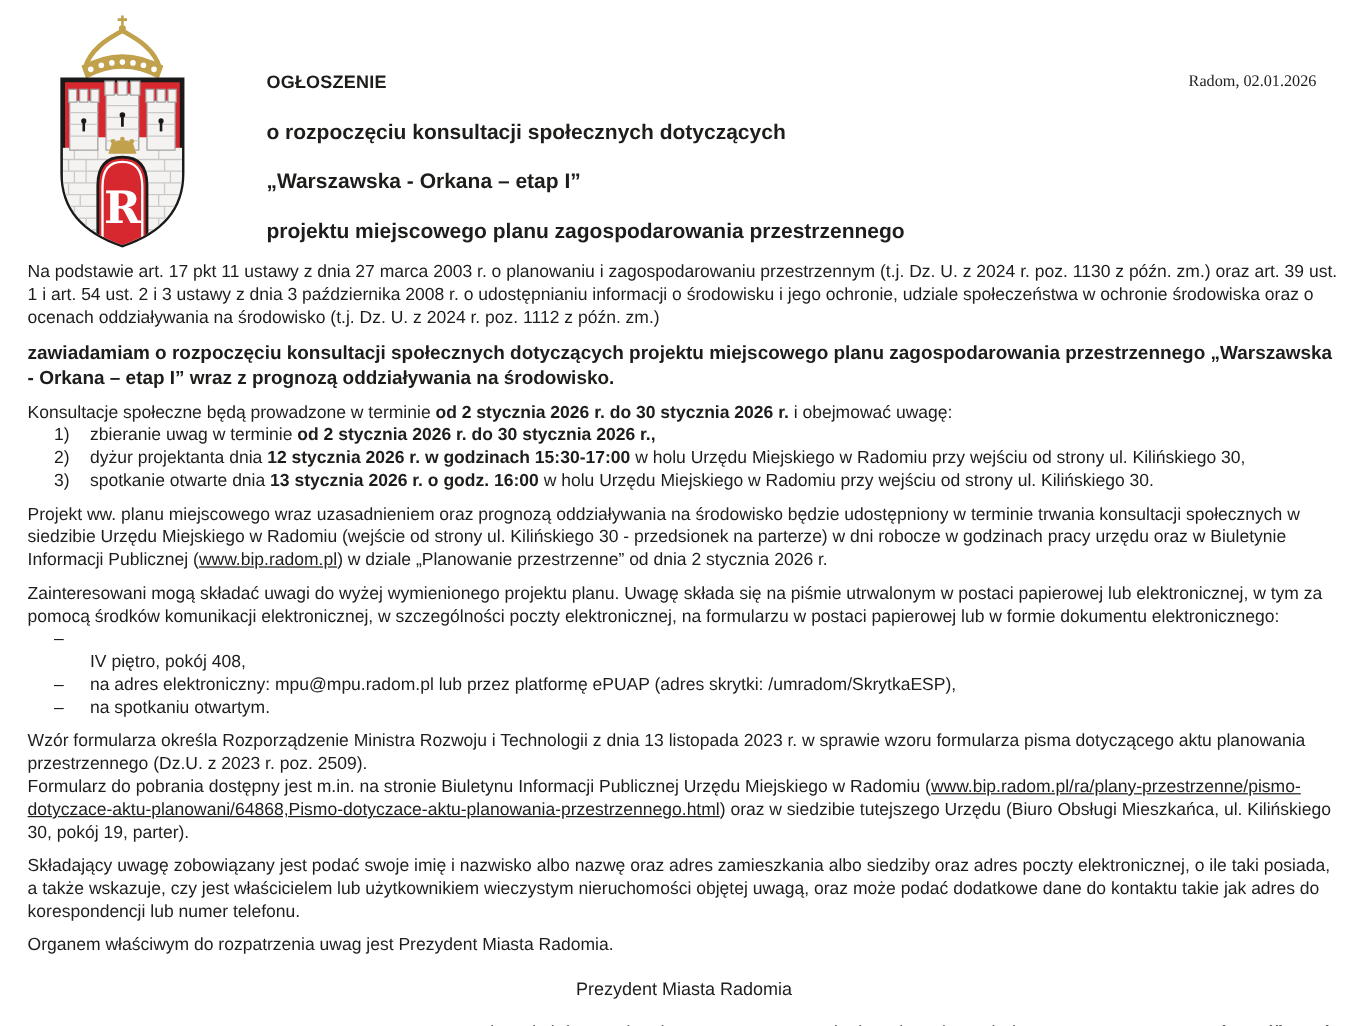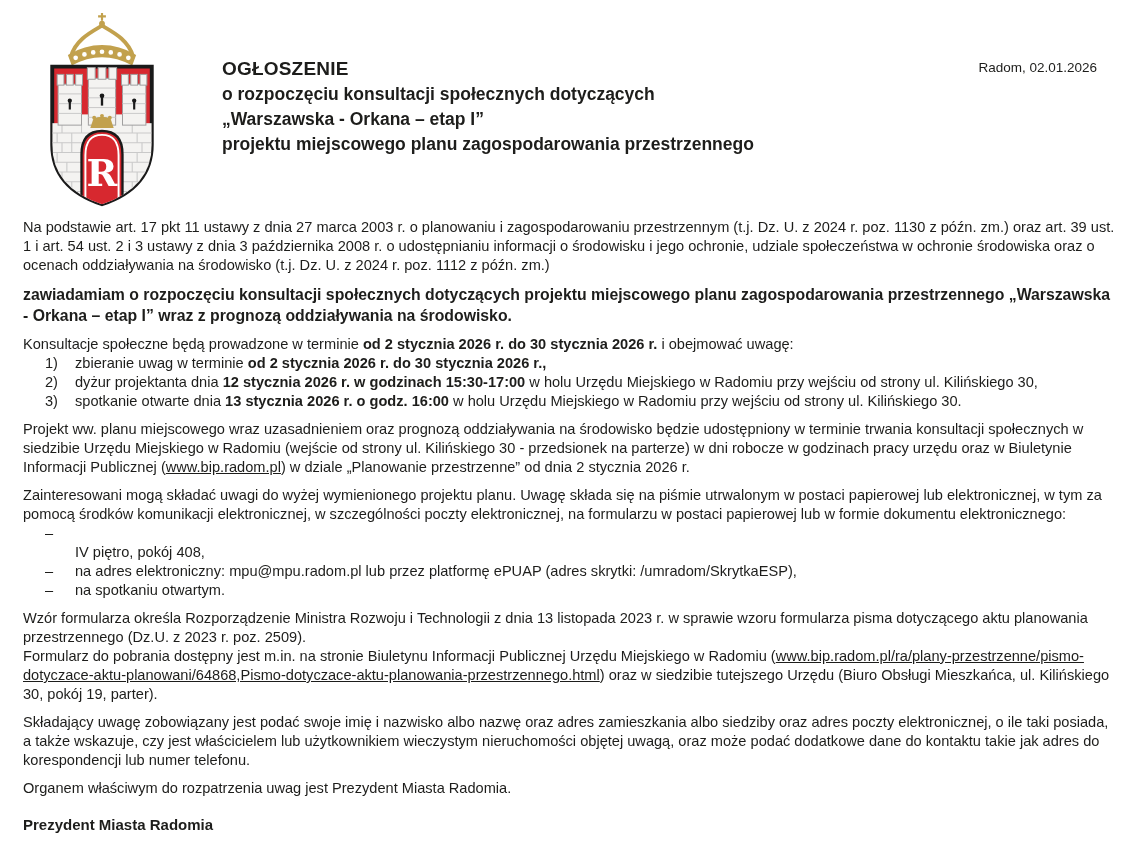--- a/index.html
+++ b/index.html
@@ -5,33 +5,33 @@
   html,body{margin:0;padding:0;}
   body{
     width:1140px;height:855px;background:#ffffff;overflow:hidden;
     font-family:"Liberation Sans","DejaVu Sans",sans-serif;color:#1d1d1b;
   }
   .page{position:relative;width:1140px;height:855px;padding:0 23px;box-sizing:border-box;}
   
   .header{position:relative;height:218px;}
   .crest{position:absolute;left:15px;top:10px;width:128px;height:200px;}
   .titleblock{position:absolute;left:199px;top:56px;}
-  .title-main{font-size:19px;line-height:26px;font-weight:bold;letter-spacing:.2px;}
-  .title-sub{font-size:17.5px;line-height:25px;font-weight:bold;}
-  .date{position:absolute;right:20px;top:60px;font-size:13.5px;}
+  .title-main{font-size:15px;line-height:26px;font-weight:bold;letter-spacing:.2px;}
+  .title-sub{font-size:17.5px;line-height:25px;font-weight:bold;margin-top:16px;}
+  .date{position:absolute;right:20px;top:60px;font-size:13.5px;font-family:Liberation Serif, serif;}
   
   .doc{margin:0 0 9px 0;font-size:14.6px;line-height:19px;}
   .lead{font-size:15.8px;line-height:21px;font-weight:bold;margin:0 0 9px 0;}
   .b{font-weight:bold;}
   .link{text-decoration:underline;cursor:pointer;}
   .listrow{display:flex;font-size:14.6px;line-height:19px;}
   .listrow .marker{flex:0 0 30px;margin-left:22px;}
   .listrow .itemtext{flex:1;}
   .listblock{margin:0 0 9px 0;}
-  .sig{text-align:left;font-weight:bold;font-size:15px;margin:18px 0 0 0;}
+  .sig{text-align:center;font-weight:normal;font-size:15px;margin:18px 0 0 0;}
   .clause{text-align:right;font-size:14.6px;margin:20px 0 0 0;}
 </style>
 </head>
 <body>
 
 <div class="page">
 
   <div class="header">
 
     <svg class="crest" viewBox="0 0 130 205" aria-hidden="true">

